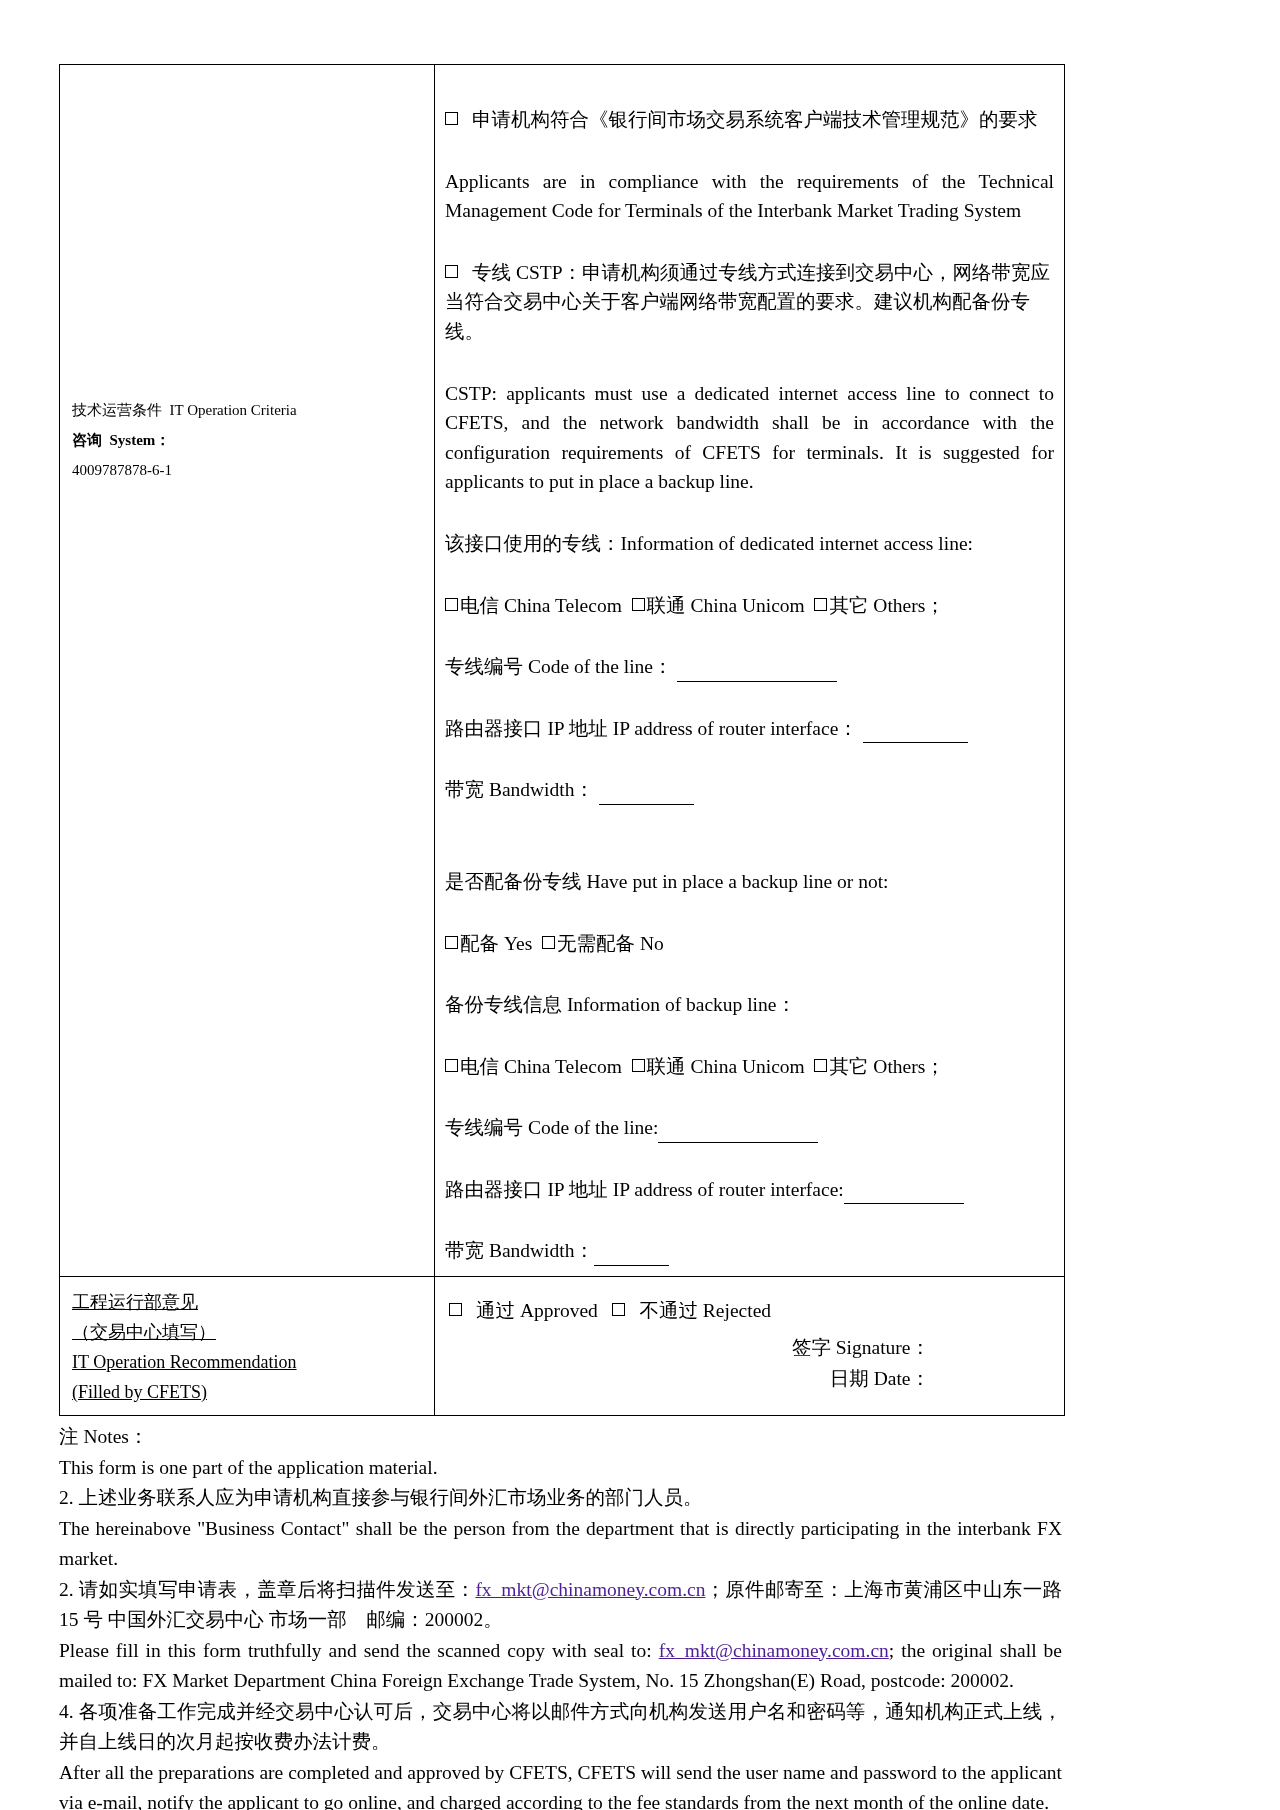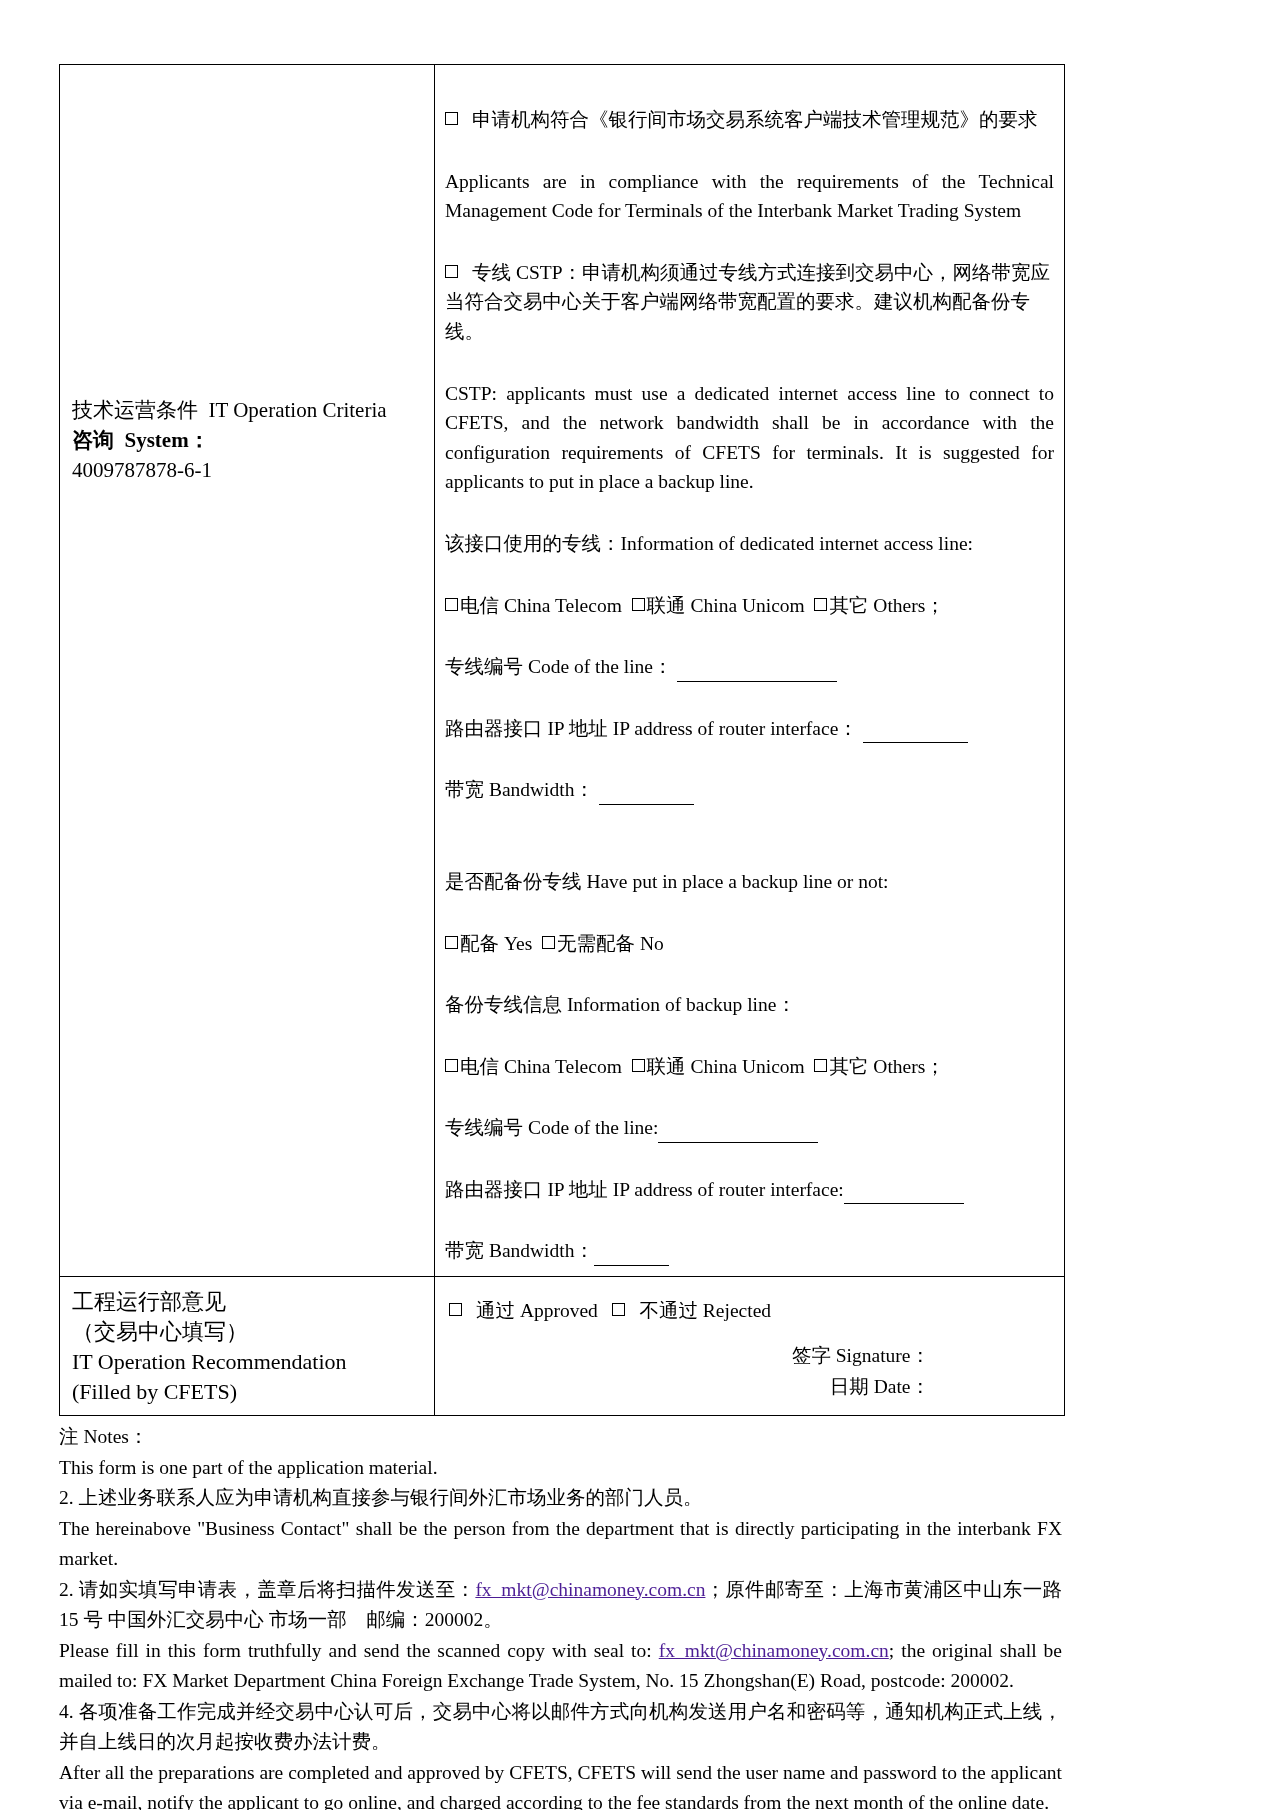--- a/index.html
+++ b/index.html
@@ -54,21 +54,21 @@
     white-space: normal;
     margin-top: 32px;
   }
   .t.just {
     text-align: justify;
     text-align-last: left;
   }
   .bold { font-weight: bold; }
 
   .label-block {
-    font-size: 21px;
+    font-size: 15px;
     line-height: 30px;
   }
   .left-inner {
     padding: 10px 4px 10px 12px;
   }
   .left-inner-top {
     
     padding-top: 330px;
   }
 
@@ -97,30 +97,31 @@
   .b-75  { width: 75px; }
 
   .spacer-line { height: 30px; }
 
   
   .approval {
     padding: 18px 14px 10px 14px;
     font-size: 19.5px;
     line-height: 31px;
   }
-  .approval .row1 { margin-bottom: 14px; }
+  .approval .row1 { margin-bottom: 6px; }
   .approval .sig {
     text-align: right;
     padding-right: 120px;
   }
 
   .rec-cell {
     padding: 10px 4px 8px 12px;
-    font-size: 22px;
+    font-size: 18px;
     line-height: 30px;
+    text-decoration: underline;
   }
 
   
   .notes {
     margin-top: 6px;
     font-size: 19.5px;
     line-height: 30.5px;
     width: 1003px;
   }
   .notes p {

